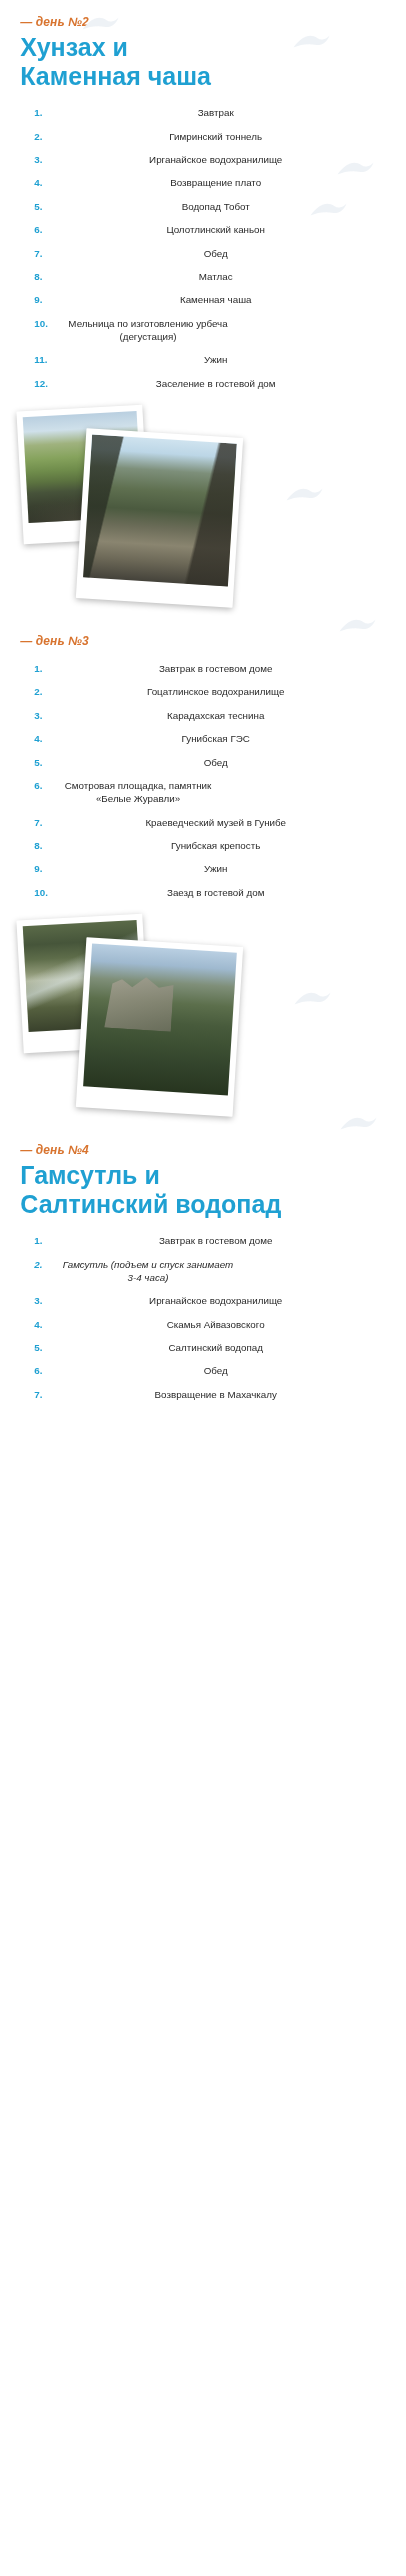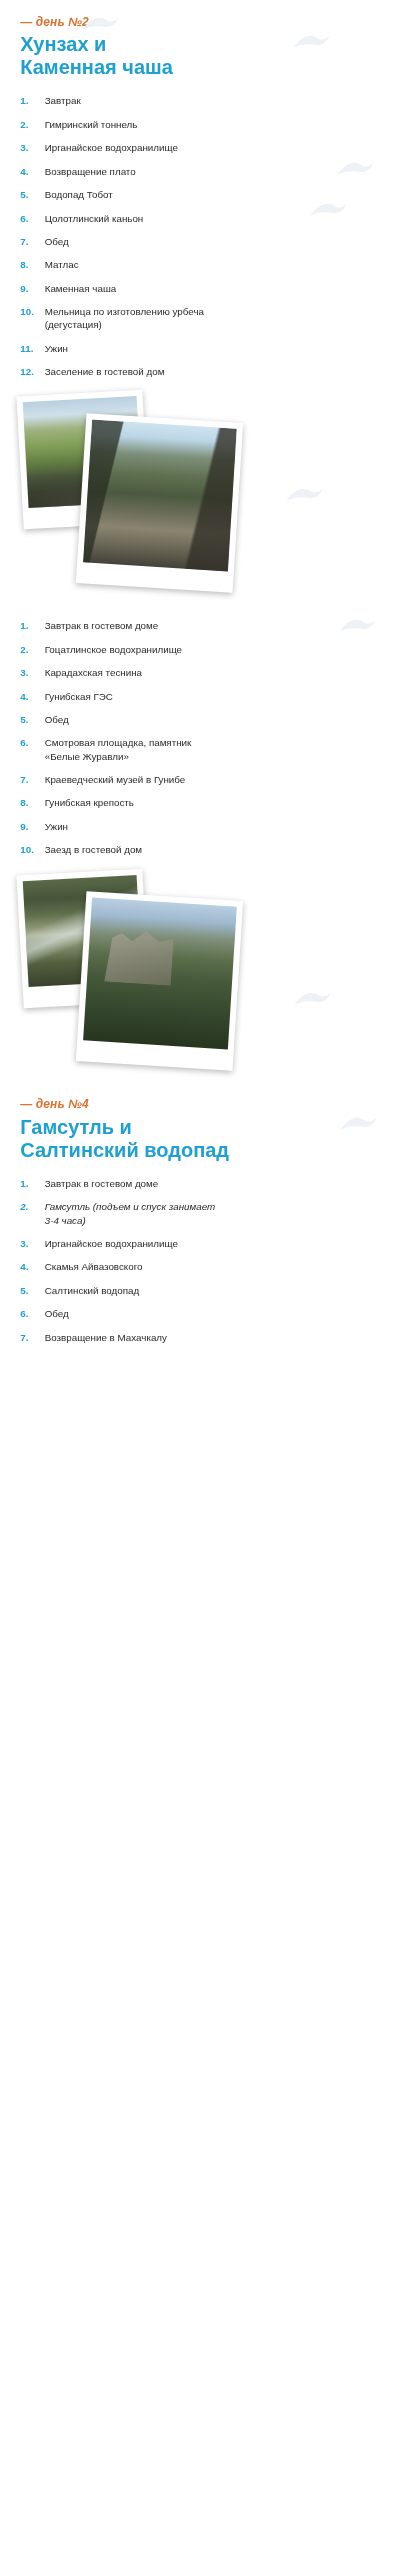--- a/index.html
+++ b/index.html
@@ -31,33 +31,34 @@
     font-size: 12px;
     font-weight: bold;
     font-style: italic;
     letter-spacing: 0.1px;
     padding-left: 20.3px;
     margin: 0 0 4.1px 0;
   }
 
   .day-title {
     color: #1fa0d2;
-    font-size: 20px;
+    font-size: 25px;
     line-height: 1.16;
     font-weight: bold;
     padding-left: 20.3px;
     margin: 0 0 15px 0;
     max-width: 285px;
   }
 
   ol.items {
     list-style: none;
-    margin: 0;
+    margin: 14px;
     padding: 0 20.3px 0 20.3px;
     counter-reset: itm;
+    text-align: center;
   }
   ol.items > li {
     position: relative;
     counter-increment: itm;
     padding: 0 0 0 24.4px;
     margin: 0 0 10.2px 0;
     font-size: 9.8px;
     line-height: 1.35;
     color: #2a2a2a;
     min-height: 12.2px;
@@ -218,20 +219,21 @@
       </div>
       <div class="polaroid pol-b">
         <div class="ph scene-canyon"></div>
       </div>
     </div>
   </section>
 
   <div class="divider-space"></div>
 
   <section class="day-section">
+    <div class="day-eyebrow">— день №3</div>
     <ol class="items">
       <li>Завтрак в гостевом доме</li>
       <li>Гоцатлинское водохранилище</li>
       <li>Карадахская теснина</li>
       <li>Гунибская ГЭС</li>
       <li>Обед</li>
       <li style="max-width:183px;">Смотровая площадка, памятник «Белые Журавли»</li>
       <li>Краеведческий музей в Гунибе</li>
       <li>Гунибская крепость</li>
       <li>Ужин</li>

